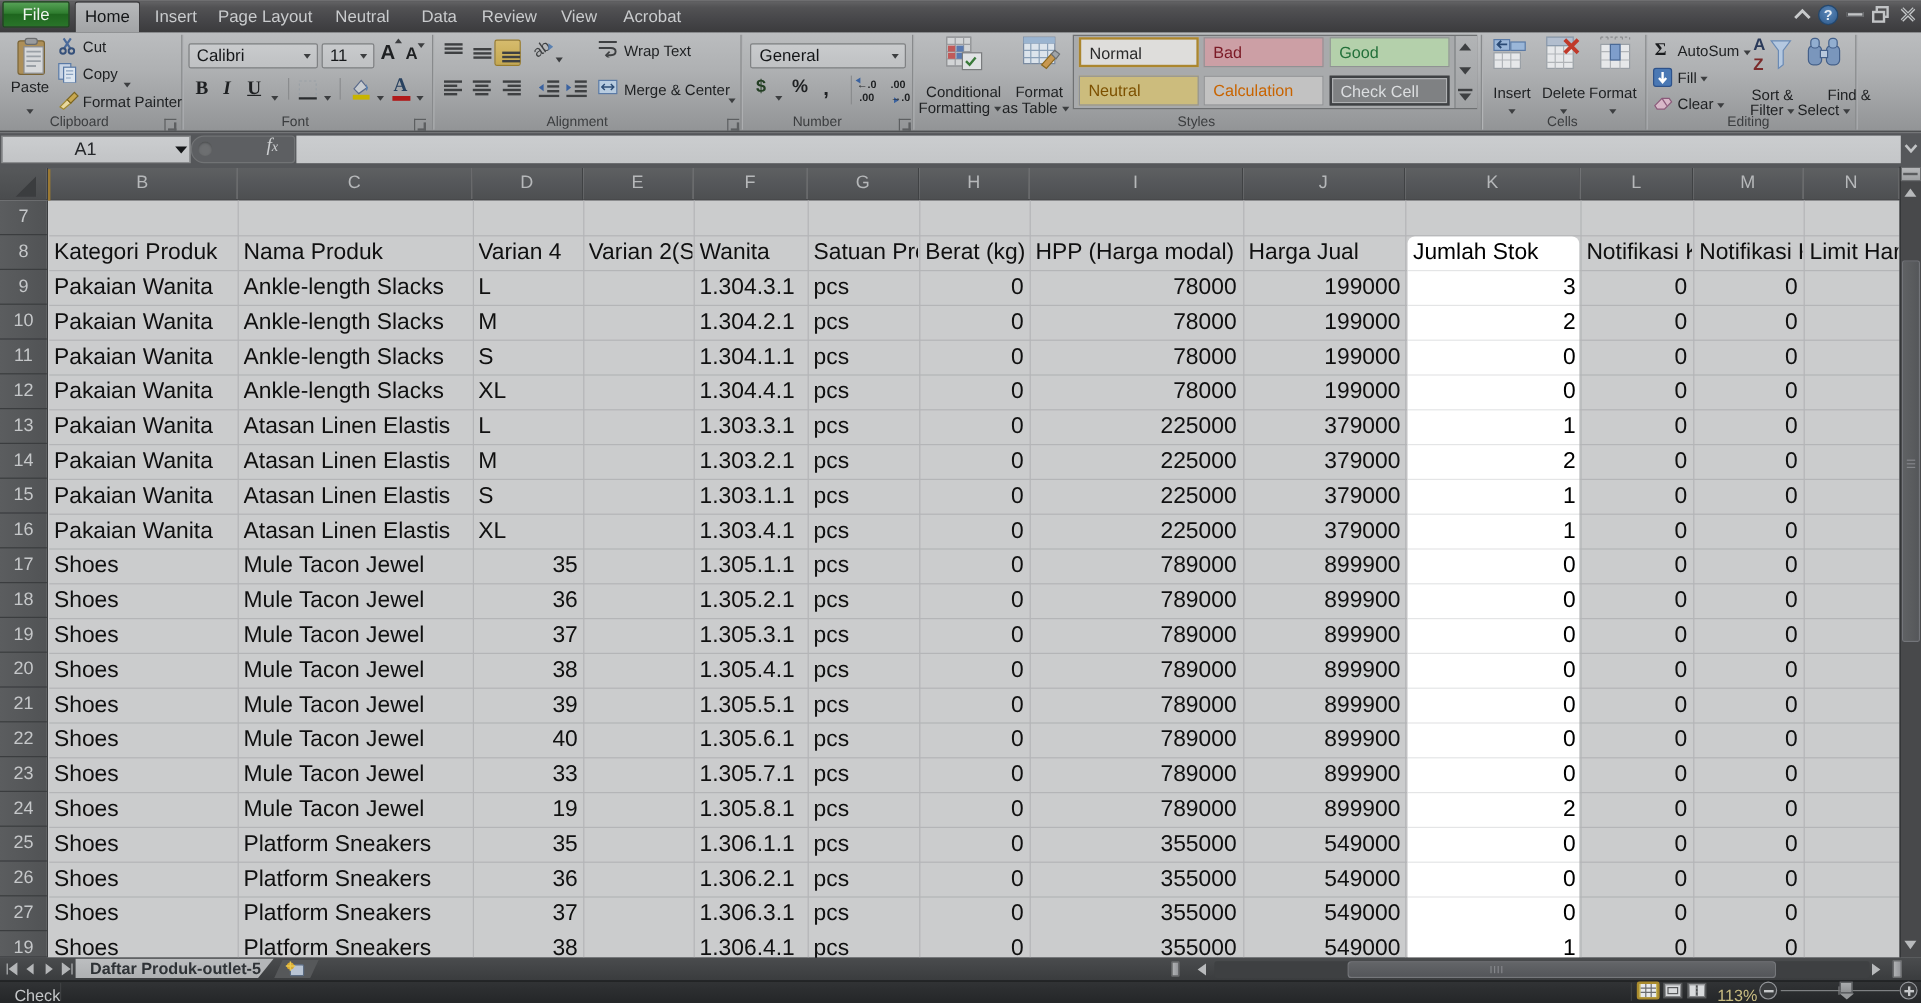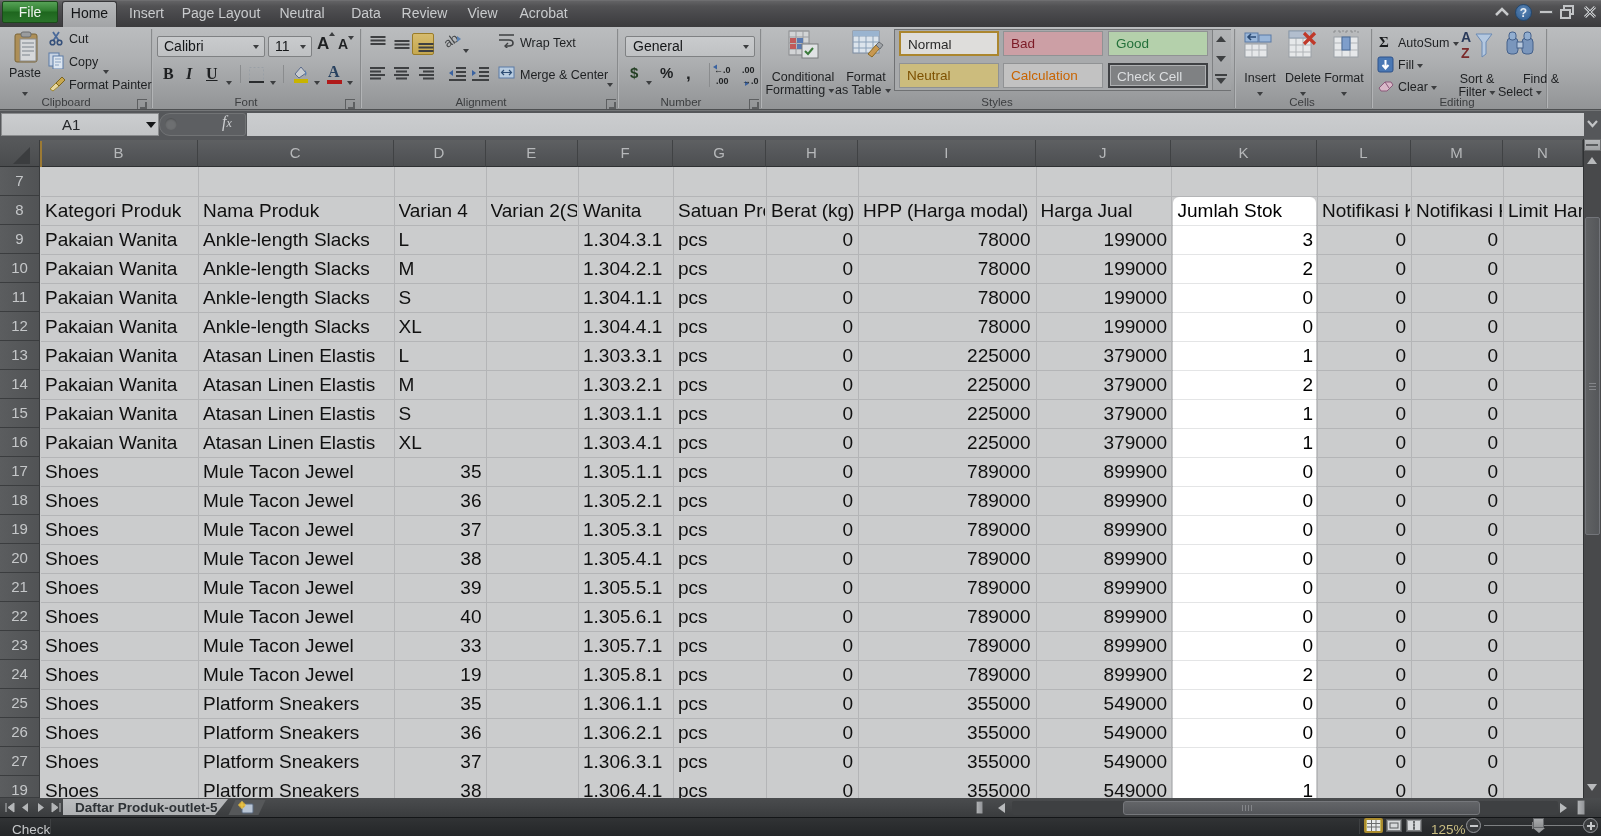--- a/index.html
+++ b/index.html
@@ -697,21 +697,21 @@
 <svg class="abs" style="left:1388px;top:821px" width="12" height="9">
     <rect x="0" y="0" width="12" height="9" fill="#d8dadc"></rect>
     <rect x="2" y="2" width="8" height="5" fill="none" stroke="#5a5c5e"></rect>
   </svg>
 <div class="abs" style="left:1406px;top:819px;width:16px;height:13px;background:linear-gradient(180deg,#9a9c9e,#7e8082);border:1px solid #5a5c5e"></div>
 <svg class="abs" style="left:1408px;top:821px" width="12" height="9">
     <rect x="0" y="0" width="5" height="9" fill="#d8dadc"></rect>
     <rect x="7" y="0" width="5" height="9" fill="#d8dadc"></rect>
     <path d="M6 0 v9" stroke="#3a3c3e" stroke-dasharray="2 1"></path>
   </svg>
-<div class="abs" style="left:1431px;top:822px;font-size:13.5px;color:#c9bd82">125%</div>
+<div class="abs" style="left:1431px;top:822px;font-size:13.5px;color:#c9bd82">113%</div>
 <div class="abs" style="left:1466px;top:818px;width:15px;height:15px;border-radius:50%;background:#3a3c3e;border:1px solid #94969a"></div>
 <div class="abs" style="left:1470px;top:824.5px;width:8px;height:2px;background:#c6c8ca"></div>
 <div class="abs" style="left:1484px;top:825px;width:99px;height:1px;background:#7e8082"></div>
 <div class="abs" style="left:1532px;top:822px;width:1px;height:7px;background:#7e8082"></div>
 <div class="abs" style="left:1533px;top:818px;width:11px;height:10px;background:linear-gradient(180deg,#aaacae,#8e9092);border:1px solid #65676a"></div>
 <div class="abs" style="left:1533px;top:828px;width:0;height:0;border-left:6.5px solid transparent;border-right:6.5px solid transparent;border-top:5px solid #989a9c"></div>
 <div class="abs" style="left:1583px;top:818px;width:15px;height:15px;border-radius:50%;background:#3a3c3e;border:1px solid #94969a"></div>
 <div class="abs" style="left:1587px;top:824.5px;width:8px;height:2px;background:#c6c8ca"></div>
 <div class="abs" style="left:1589.5px;top:821.5px;width:2px;height:8px;background:#c6c8ca"></div>
 </body></html>

